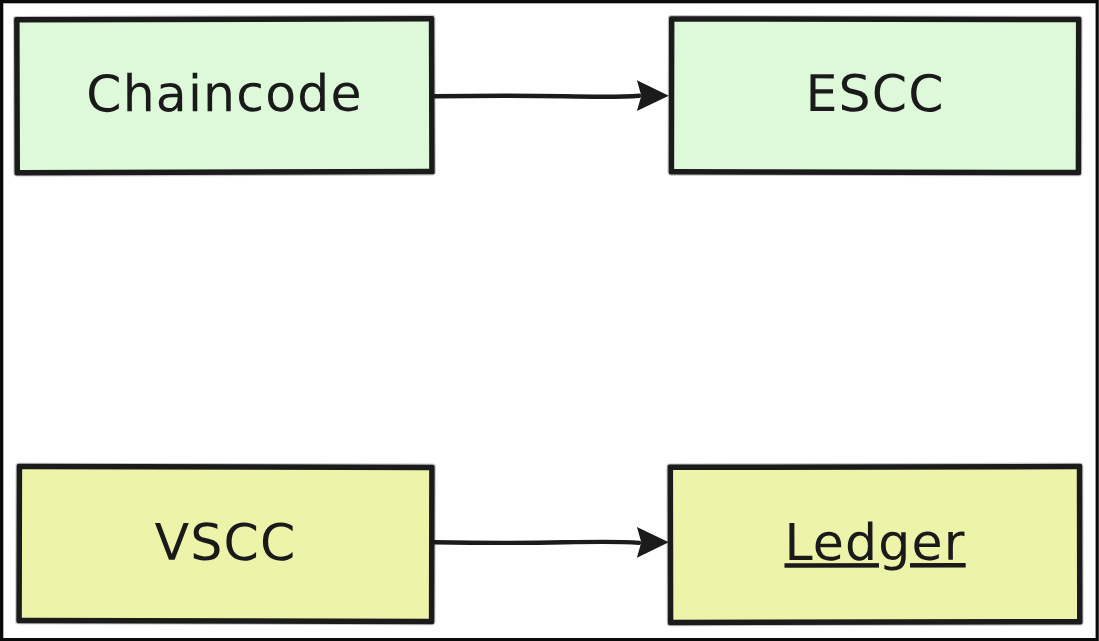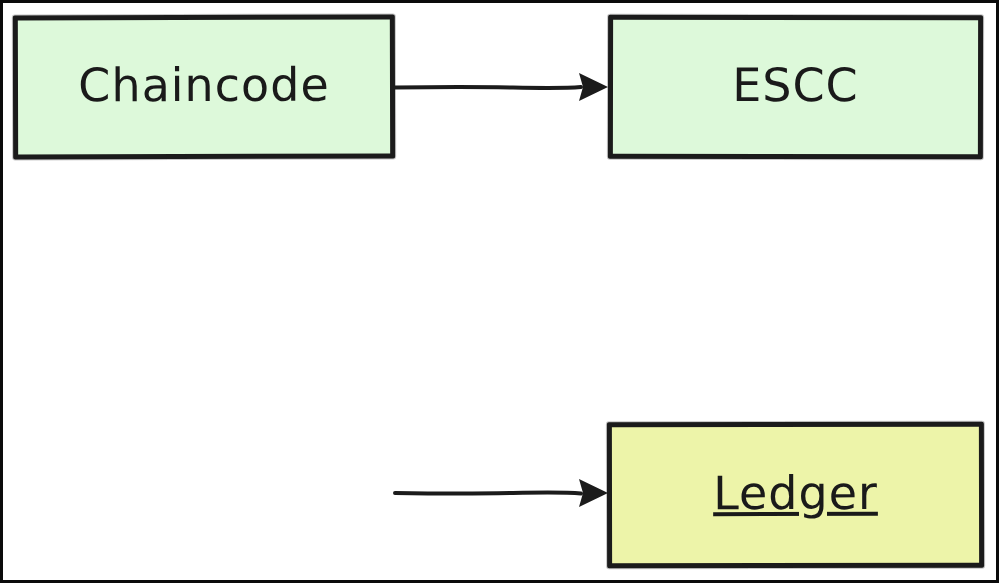--- a/index.html
+++ b/index.html
@@ -49,20 +49,23 @@
 <div class="canvas">
 
   <div class="node" id="node-chaincode" style="background-color: rgb(221, 249, 218);">
     <span>Chaincode</span>
   </div>
 
   <div class="node" id="node-escc" style="background-color: rgb(221, 249, 218); text-align: center;">
     <span>ESCC</span>
   </div>
 
+  <div class="node" id="node-vscc" style="background-color: rgb(237, 244, 169);">
+    <span>VSCC</span>
+  </div>
 
   <div class="node" id="node-ledger" style="background-color: rgb(237, 244, 169);">
     <span>Ledger</span>
   </div>
 
   <svg class="edge" id="edge-top" width="216" height="40" viewBox="0 0 216 40">
     <path d="M 2 20.5 Q 70 19.5 120 20.5 T 188 20" stroke="#1b1b1b" stroke-width="4" fill="none" stroke-linecap="round"></path>
     <polygon points="186,6 215,20 186,34 190,20" fill="#1b1b1b"></polygon>
   </svg>
 

